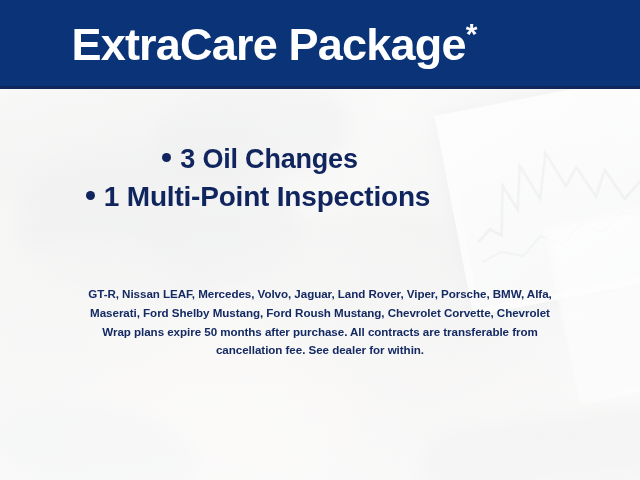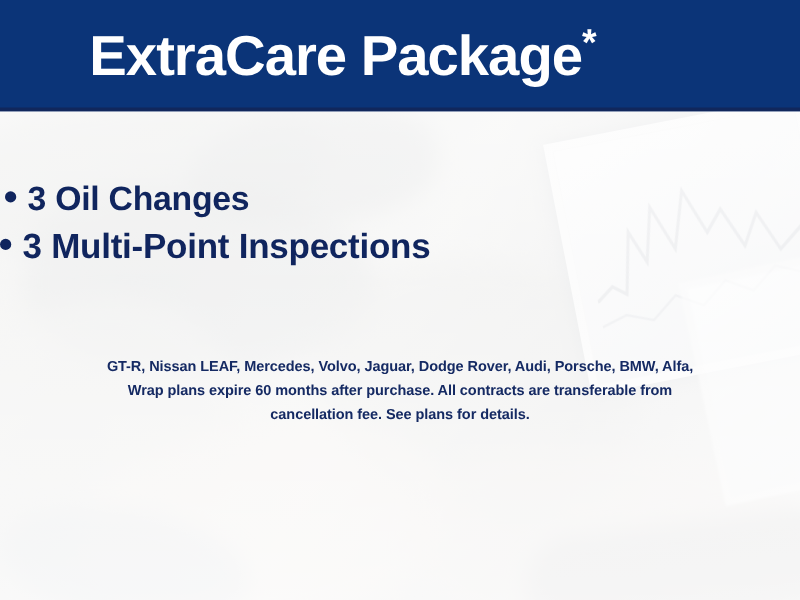--- a/index.html
+++ b/index.html
@@ -130,20 +130,21 @@
     line-height: 0;
   }
 
   
   .bullets {
     position: absolute;
     left: 0;
     top: 140px;
     width: 516px;
     z-index: 4;
+    text-align: center;
   }
   .bullet-line {
     color: #10255e;
     font-family: "Liberation Sans", sans-serif;
     font-weight: bold;
     font-size: 27px;
     line-height: 38px;
     letter-spacing: -0.2px;
     white-space: nowrap;
   }
@@ -210,23 +211,24 @@
     <div class="header-title">
       <span>ExtraCare Package</span><span class="star">*</span>
     </div>
   </div>
 
   <div class="bullets">
     <div class="bullet-line bl-1">
       <span class="dot"></span><span>3 Oil Changes</span>
     </div>
     <div class="bullet-line bl-3">
-      <span class="dot"></span><span>3 Multi-Point Inspections</span>
+      <span class="dot"></span><span>1 Multi-Point Inspections</span>
     </div>
   </div>
 
   <div class="fineprint">
-    <div class="fp-line">GT-R, Nissan LEAF, Mercedes, Volvo, Jaguar, Dodge Rover, Audi, Porsche, BMW, Alfa,</div>
-    <div class="fp-line">Wrap plans expire 60 months after purchase. All contracts are transferable from</div>
-    <div class="fp-line">cancellation fee. See plans for details.</div>
+    <div class="fp-line">GT-R, Nissan LEAF, Mercedes, Volvo, Jaguar, Land Rover, Viper, Porsche, BMW, Alfa,</div>
+    <div class="fp-line">Maserati, Ford Shelby Mustang, Ford Roush Mustang, Chevrolet Corvette, Chevrolet</div>
+    <div class="fp-line">Wrap plans expire 50 months after purchase. All contracts are transferable from</div>
+    <div class="fp-line">cancellation fee. See dealer for within.</div>
   </div>
 
 </div>
 
 </body></html>

